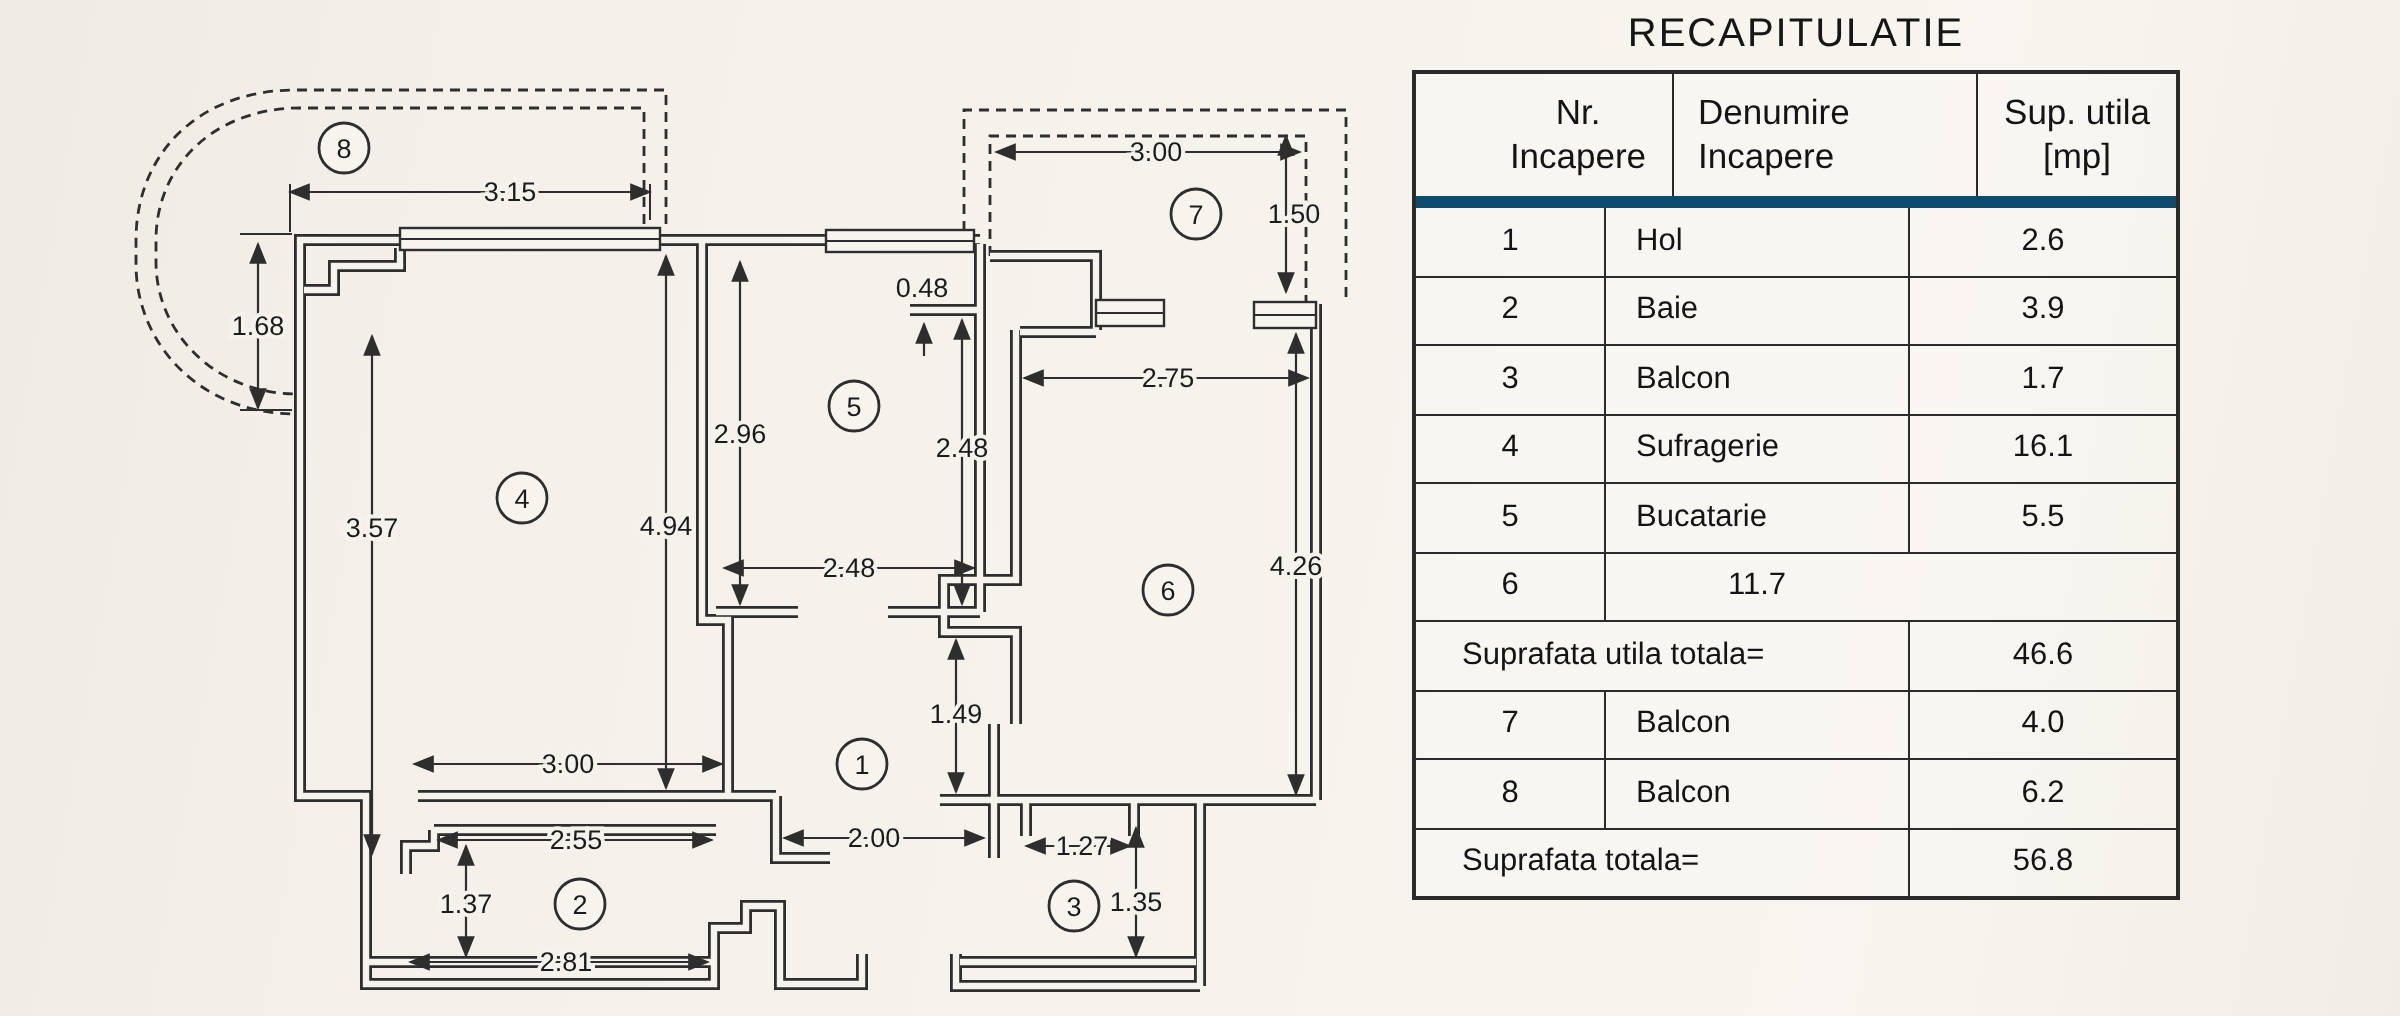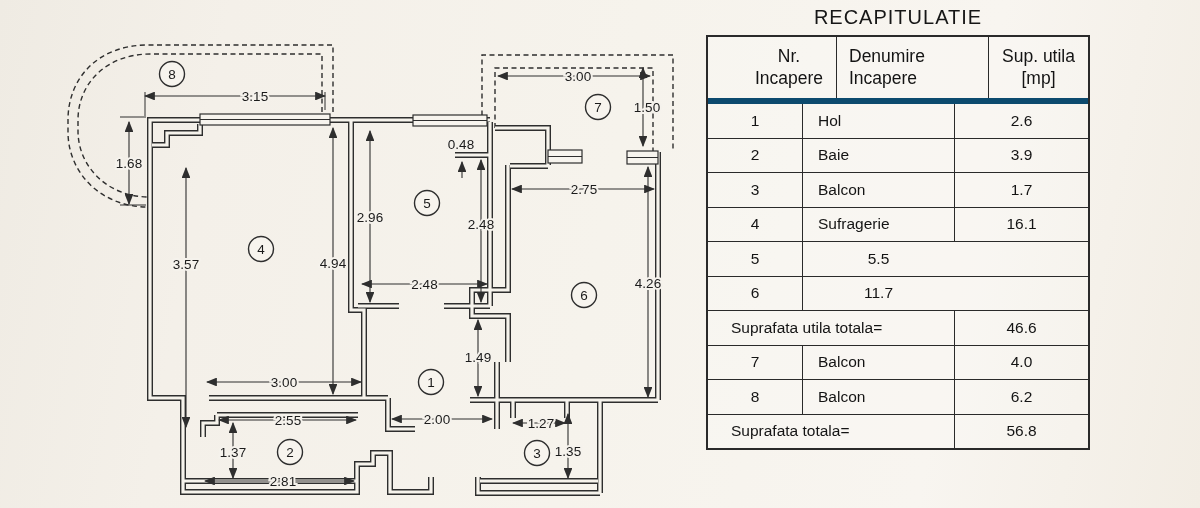--- a/index.html
+++ b/index.html
@@ -252,20 +252,21 @@
             <div class="c c-name bl">Balcon</div>
             <div class="c c-val bl">1.7</div>
           </div>
           <div class="trow">
             <div class="c c-nr">4</div>
             <div class="c c-name bl">Sufragerie</div>
             <div class="c c-val bl">16.1</div>
           </div>
           <div class="trow">
             <div class="c c-nr">5</div>
+            <div class="c c-name bl">Bucatarie</div>
             <div class="c c-val bl">5.5</div>
           </div>
           <div class="trow">
             <div class="c c-nr">6</div>
             <div class="c c-val bl">11.7</div>
           </div>
           <div class="trow merged">
             <div class="c c-lbl">Suprafata utila totala=</div>
             <div class="c c-val bl">46.6</div>
           </div>

